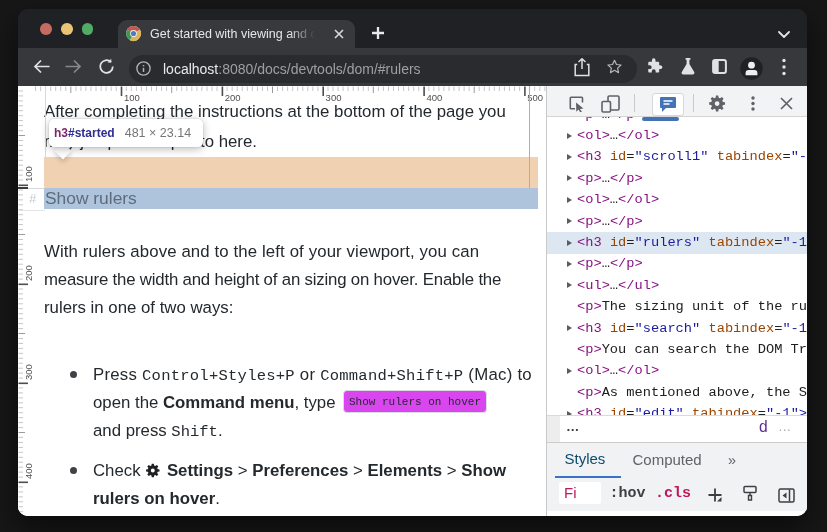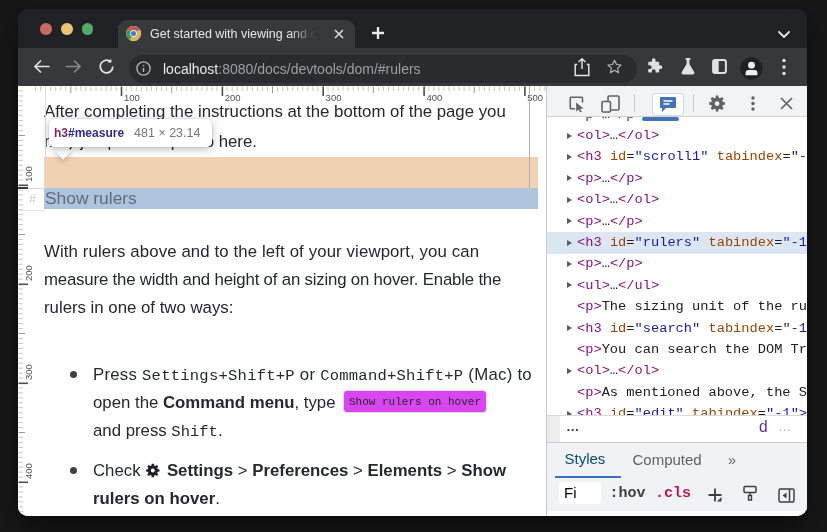--- a/index.html
+++ b/index.html
@@ -148,30 +148,30 @@
       <div class="pline" style="left:26px; top:15.8px;">After completing the instructions at the bottom of the page you</div>
       <div class="pline" style="left:26px; top:46.3px;">may jump back up</div>
       <div class="pline" style="left:182px; top:46.3px;">to here.</div>
 
       <div id="band-m"></div>
       <div id="band-c"></div>
       <div id="h3sr">Show rulers</div>
 
       <div id="tiparrow"></div>
       <div id="tip">
-          <span class="sel"><span style="color:#7d2766">h3</span><span style="color:#2f2d8e">#measure</span></span>
+          <span class="sel"><span style="color:#7d2766">h3</span><span style="color:#2f2d8e">#started</span></span>
           <span class="dim">481 × 23.14</span>
         </div>
 
       <div class="pline" style="left:26px; top:155.5px; letter-spacing:0.12px;">With rulers above and to the left of your viewport, you can</div>
       <div class="pline" style="left:26px; top:184px; letter-spacing:-0.18px;">measure the width and height of an sizing on hover. Enable the</div>
       <div class="pline" style="left:26px; top:212.3px;">rulers in one of two ways:</div>
 
       <div class="dot" style="left:52px; top:284.5px;"></div>
-      <div class="pline" style="left:75px; top:278.5px; letter-spacing:0.25px;">Press <span class="mono">Settings+Shift+P</span> or <span class="mono">Command+Shift+P</span> (Mac) to</div>
+      <div class="pline" style="left:75px; top:278.5px; letter-spacing:0.25px;">Press <span class="mono">Control+Styles+P</span> or <span class="mono">Command+Shift+P</span> (Mac) to</div>
       <div class="pline" style="left:75px; top:306.9px;">open the <b>Command menu</b>, type <span class="codebox">Show rulers on hover</span></div>
       <div class="pline" style="left:75px; top:335.3px;">and press <span class="mono">Shift</span>.</div>
 
       <div class="dot" style="left:52px; top:381px;"></div>
       <div class="pline" style="left:75px; top:375px;">Check <svg style="display:inline-block;vertical-align:-3px" width="17" height="17" viewBox="0 0 24 24">
             <path fill="#202124" d="M20.5 13.5v-3l-2.6-.4a6 6 0 0 0-.7-1.6l1.6-2.2-2.1-2.1-2.2 1.6a6 6 0 0 0-1.6-.7L12.5 2.5h-3l-.4 2.6a6 6 0 0 0-1.6.7L5.3 4.2 3.2 6.3l1.6 2.2a6 6 0 0 0-.7 1.6l-2.6.4v3l2.6.4a6 6 0 0 0 .7 1.6l-1.6 2.2 2.1 2.1 2.2-1.6a6 6 0 0 0 1.6.7l.4 2.6h3l.4-2.6a6 6 0 0 0 1.6-.7l2.2 1.6 2.1-2.1-1.6-2.2a6 6 0 0 0 .7-1.6zM11 14.8a2.8 2.8 0 1 1 2.8-2.8A2.8 2.8 0 0 1 11 14.8z"></path>
           </svg> <b>Settings</b> &gt; <b>Preferences</b> &gt; <b>Elements</b> &gt; <b>Show</b></div>
       <div class="pline" style="left:75px; top:403.4px;"><b>rulers on hover</b>.</div>
 
       <svg id="hruler" style="position:absolute;left:0;top:0" width="528" height="15" viewBox="0 0 528 15">
@@ -490,21 +490,21 @@
         <span style="position:absolute;left:231px;top:3px;color:#ababab;letter-spacing:1.5px;">…</span>
       </div>
       <div id="stylesbar">
         <span style="position:absolute;left:17.5px;top:7px;font-size:15px;color:#0c4a6e;">Styles</span>
         <span style="position:absolute;left:85.5px;top:8.2px;font-size:15px;color:#5f6368;">Computed</span>
         <span style="position:absolute;left:181px;top:8.5px;font-size:14.5px;color:#5f6368;">»</span>
         <div style="position:absolute;left:7.5px;top:32.3px;width:66.2px;height:3px;background:#3a72ca;"></div>
       </div>
       <div id="filterbar">
         <div style="position:absolute;left:12px;top:4.6px;width:42.4px;height:21.4px;background:#fff;border-radius:2px;"></div>
-        <span style="position:absolute;left:17px;top:6.4px;font-size:15px;color:#000000;">Fi</span>
+        <span style="position:absolute;left:17px;top:6.4px;font-size:15px;color:#be185d;">Fi</span>
         <span style="position:absolute;left:62.5px;top:7.6px;font-size:15px;font-weight:bold;color:#3c4043;font-family:'Liberation Mono',monospace;">:hov</span>
         <span style="position:absolute;left:108px;top:7.6px;font-size:15px;font-weight:bold;color:#be185d;font-family:'Liberation Mono',monospace;">.cls</span>
         <svg style="position:absolute;left:160px;top:9.4px" width="16" height="16" viewBox="0 0 16 16">
           <path d="M8 1.5 V14.5 M1.5 8 H14.5" stroke="#3c4043" stroke-width="1.8"></path>
           <path d="M11 15.5 L15.5 15.5 L15.5 11 Z" fill="#3c4043" transform="translate(-1,-1)"></path>
         </svg>
         <svg style="position:absolute;left:195px;top:7.4px" width="16" height="16" viewBox="0 0 16 16">
           <rect x="2" y="1.5" width="12" height="6" rx="1" stroke="#3c4043" stroke-width="1.5" fill="none"></rect>
           <path d="M8 7.5 V10.5 H6.5 V15 H9.5 V10.5 H8" stroke="#3c4043" stroke-width="1.4" fill="none"></path>
         </svg>

